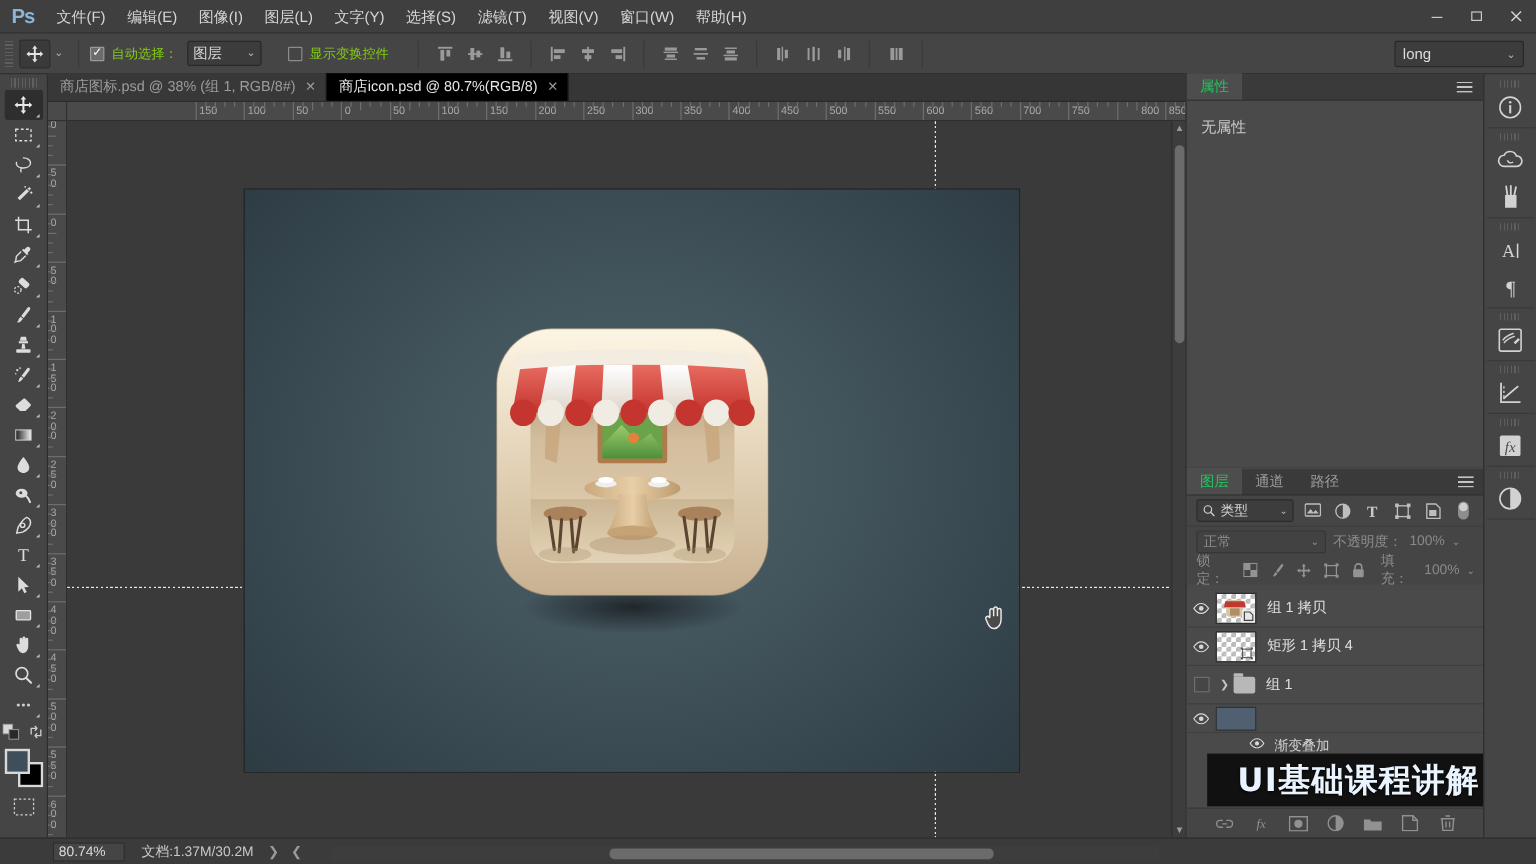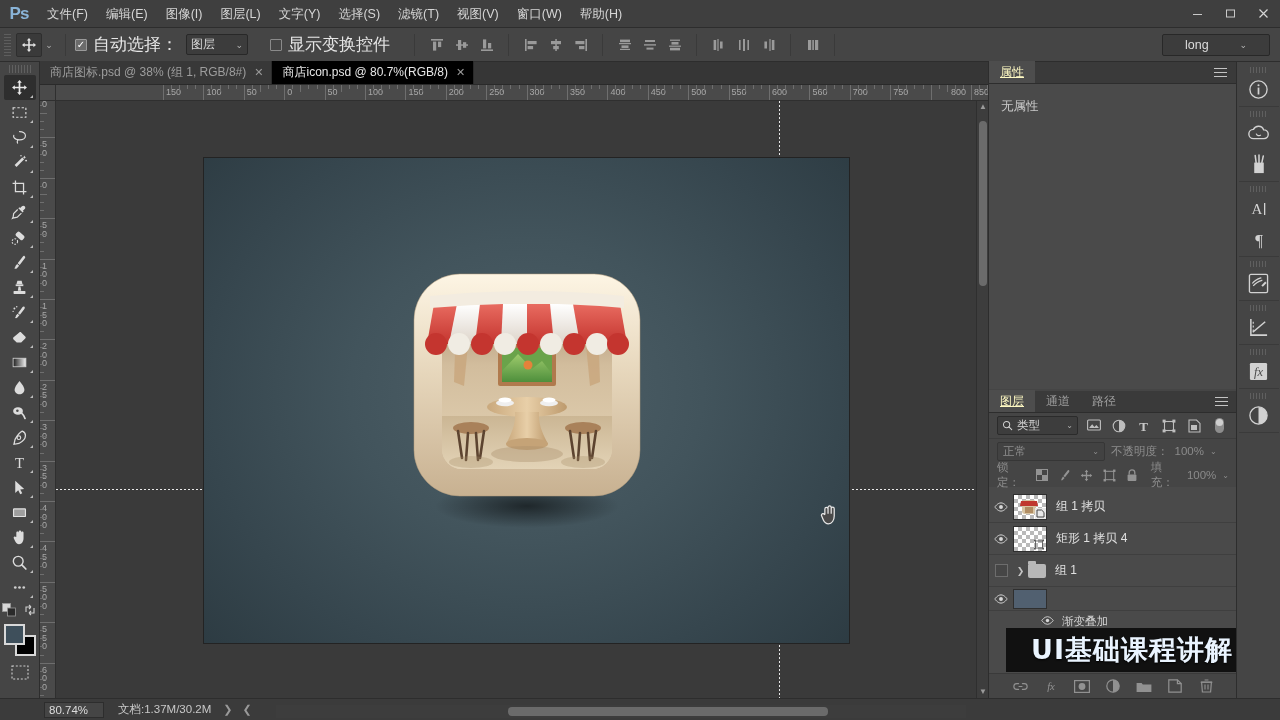--- a/index.html
+++ b/index.html
@@ -47,35 +47,35 @@
     background:#3a3a3a; border:1px solid #2e2e2e; border-radius:2px;
   }
   .opt-caret { width:14px; text-align:center; color:#b0b0b0; font-size:9px; }
   .opt-sep { width:1px; height:22px; background:#3a3a3a; margin:0 9px; }
   .chk {
     width:12px; height:12px; border:1px solid #9a9a9a; border-radius:1px;
     background:#6b6b6b; display:inline-flex; align-items:center; justify-content:center;
     font-size:10px; color:#fff; line-height:1; flex:none;
   }
   .chk.off { background:transparent; border-color:#8a8a8a; }
-  .opt-label { margin-left:6px; font-size:17px; color:#e5e5e5; white-space:nowrap; }
+  .opt-label { margin-left:6px; font-size:11px; color:#84cc16; white-space:nowrap; }
   .opt-select {
     margin-left:8px; width:62px; height:21px; background:#3c3c3c;
     border:1px solid #282828; border-radius:2px; display:flex; align-items:center;
     padding:0 4px; font-size:12px; color:#d9d9d9; justify-content:space-between;
   }
   .align-ico {
     width:25px; height:24px; display:flex; align-items:center; justify-content:center;
     opacity:.62;
   }
   .long-select {
     position:absolute; right:10px; top:6px; width:108px; height:22px;
     background:#3c3c3c; border:1px solid #282828; border-radius:2px;
     display:flex; align-items:center; justify-content:space-between;
-    padding:0 22px; font-size:12.5px; color:#dcdcdc;
+    padding:0 6px; font-size:12.5px; color:#dcdcdc;
   }
 
   
   .tabbar {
     position:absolute; left:40px; top:62px; width:1240px; height:23px;
     background:#363636; display:flex; align-items:flex-end;
     border-bottom:1px solid #2a2a2a;
   }
   .doctab {
     height:23px; display:flex; align-items:center; padding:0 8px 0 10px;
@@ -182,21 +182,21 @@
     background:#454545; border-left:1px solid #2d2d2d;
   }
   .panel-head {
     height:22px; background:#3a3a3a; display:flex; align-items:flex-end;
     border-bottom:1px solid #2d2d2d;
   }
   .ptab {
     height:22px; padding:0 11px; display:flex; align-items:center;
     font-size:12px; color:#9d9d9d;
   }
-  .ptab.active { background:#4d4d4d; color:#fef9c3;text-decoration:underline; }
+  .ptab.active { background:#4d4d4d; color:#22c55e; }
   .pmenu { margin-left:auto; padding:0 9px; display:flex; align-items:center;
     height:22px; color:#bfbfbf; }
   .pmenu i { display:block; width:13px; height:9px;
     background:repeating-linear-gradient(to bottom,#c4c4c4 0 1.5px,transparent 1.5px 4px); }
 
   .props-body { height:305px; background:#4a4a4a; padding:14px 12px; }
   .props-empty { font-size:12.5px; color:#c8c8c8; }
 
   .layers-panel { position:absolute; left:0; top:329px; width:248px; height:307px;
     background:#4a4a4a; }

